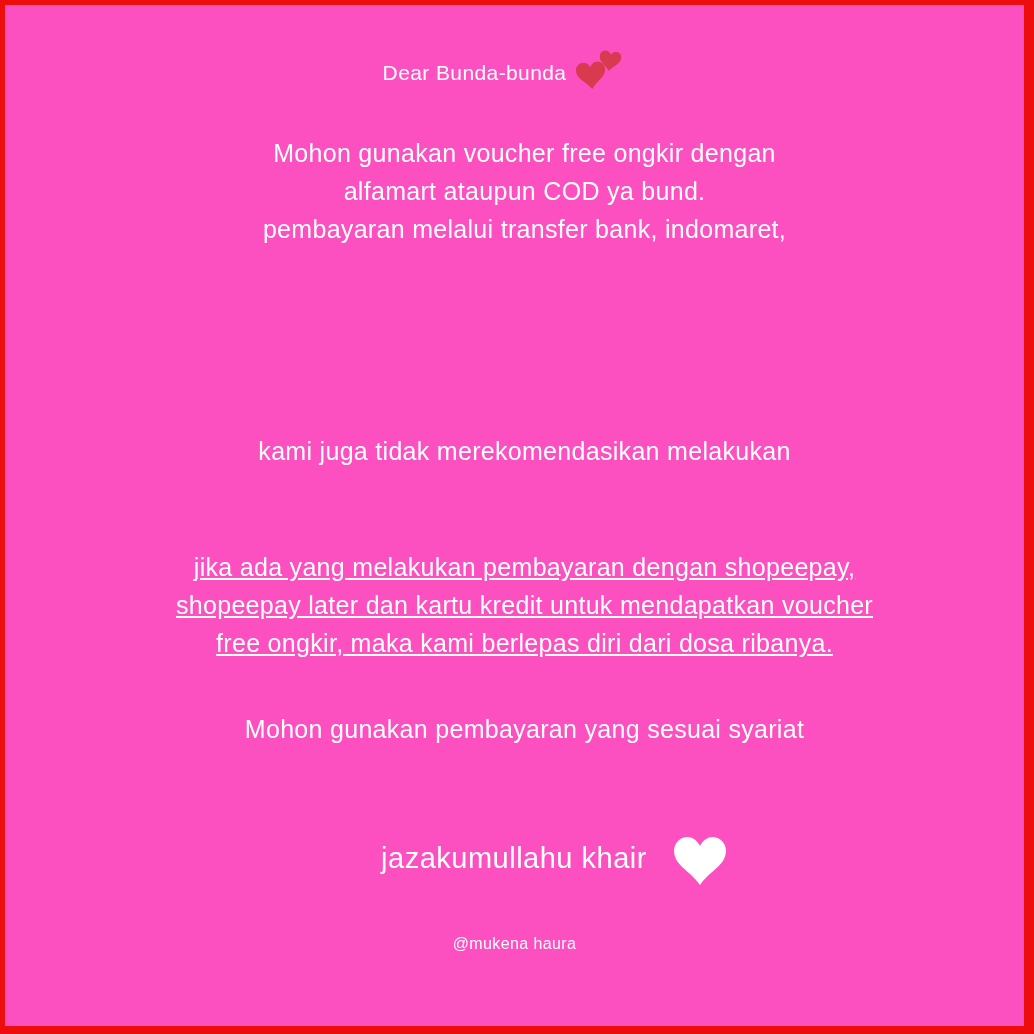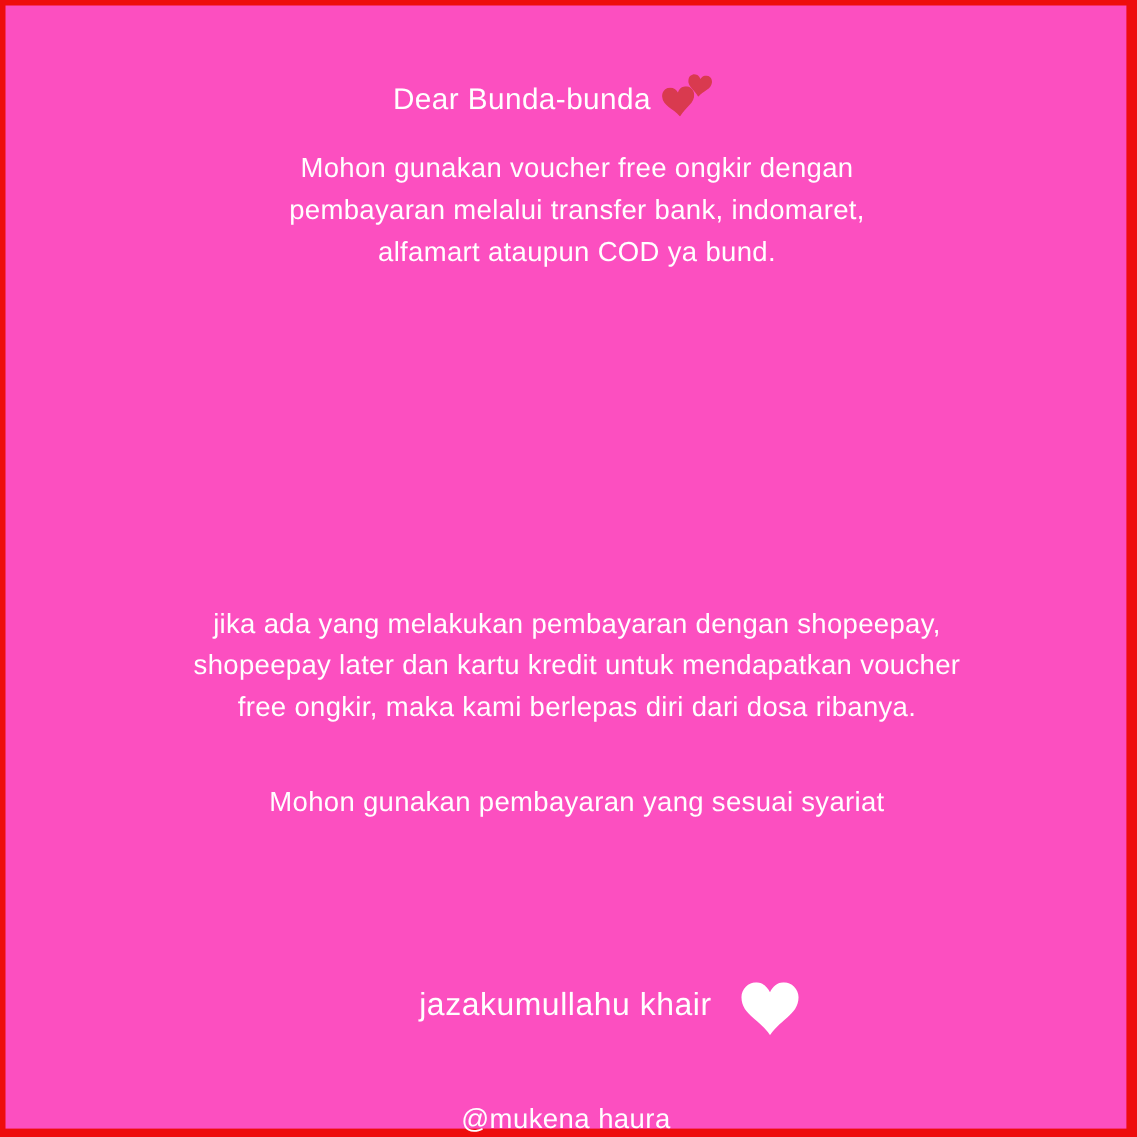--- a/index.html
+++ b/index.html
@@ -24,58 +24,58 @@
     background: var(--background, #fc4fc0);
     color: var(--text, #ffffff);
   }
   .row {
     position: absolute;
     left: 0;
     right: 0;
     text-align: center;
   }
   .title-row {
-    top: 63px;
+    top: 46px;
     line-height: 44px;
-    font-size: 27px;
+    font-size: 21px;
     letter-spacing: 0.4px;
   }
   .title-row .title-inner {
     display: inline-flex;
     align-items: center;
     gap: 10px;
   }
   .para {
     font-size: 25px;
     line-height: 38px;
     letter-spacing: 0.3px;
     margin-left: 20px;
   }
   .para .line { white-space: pre-wrap; }
   .p1 { top: 129px; }
   .p2 { top: 275px; }
   .p3 { top: 427px; }
-  .p4 { top: 543px; }
+  .p4 { top: 543px; text-decoration: underline; }
   .p5 { top: 705px; }
   .closing-row {
-    top: 885px;
+    top: 829px;
     line-height: 48px;
     font-size: 29px;
     letter-spacing: 0.5px;
     padding-left: 79px;
   }
   .closing-row .closing-inner {
     display: inline-flex;
     align-items: center;
     gap: 26px;
   }
   .handle-row {
-    top: 994px;
+    top: 921px;
     line-height: 36px;
-    font-size: 25px;
+    font-size: 16px;
     letter-spacing: 0.4px;
   }
   .two-hearts {
     position: relative;
     display: inline-block;
     width: 70px;
     height: 44px;
     color: var(--hearts-red, #d93a4f);
   }
   .two-hearts .heart-big {
@@ -126,26 +126,27 @@
               <svg viewBox="0 0 32 29.6" fill="currentColor">
                 <path d="M23.6,0c-3.4,0-6.3,2.7-7.6,5.6C14.7,2.7,11.8,0,8.4,0C3.8,0,0,3.8,0,8.4c0,9.4,9.5,11.9,16,21.2c6.5-9.3,16-11.8,16-21.2C32,3.8,28.2,0,23.6,0z"></path>
               </svg>
             </span>
         </span>
       </span>
     </div>
 
     <div class="row para p1">
       <div class="line">Mohon gunakan voucher free ongkir dengan</div>
+      <div class="line">alfamart ataupun COD ya bund.</div>
       <div class="line">pembayaran melalui transfer bank, indomaret,</div>
-      <div class="line">alfamart ataupun COD ya bund.</div>
     </div>
 
 
     <div class="row para p3">
+      <div class="line">kami juga tidak merekomendasikan melakukan</div>
     </div>
 
     <div class="row para p4">
       <div class="line">jika ada yang melakukan pembayaran dengan shopeepay,</div>
       <div class="line">shopeepay later dan kartu kredit untuk mendapatkan voucher</div>
       <div class="line">free ongkir, maka kami berlepas diri dari dosa ribanya.</div>
     </div>
 
     <div class="row para p5">
       <div class="line">Mohon gunakan pembayaran yang sesuai syariat</div>

